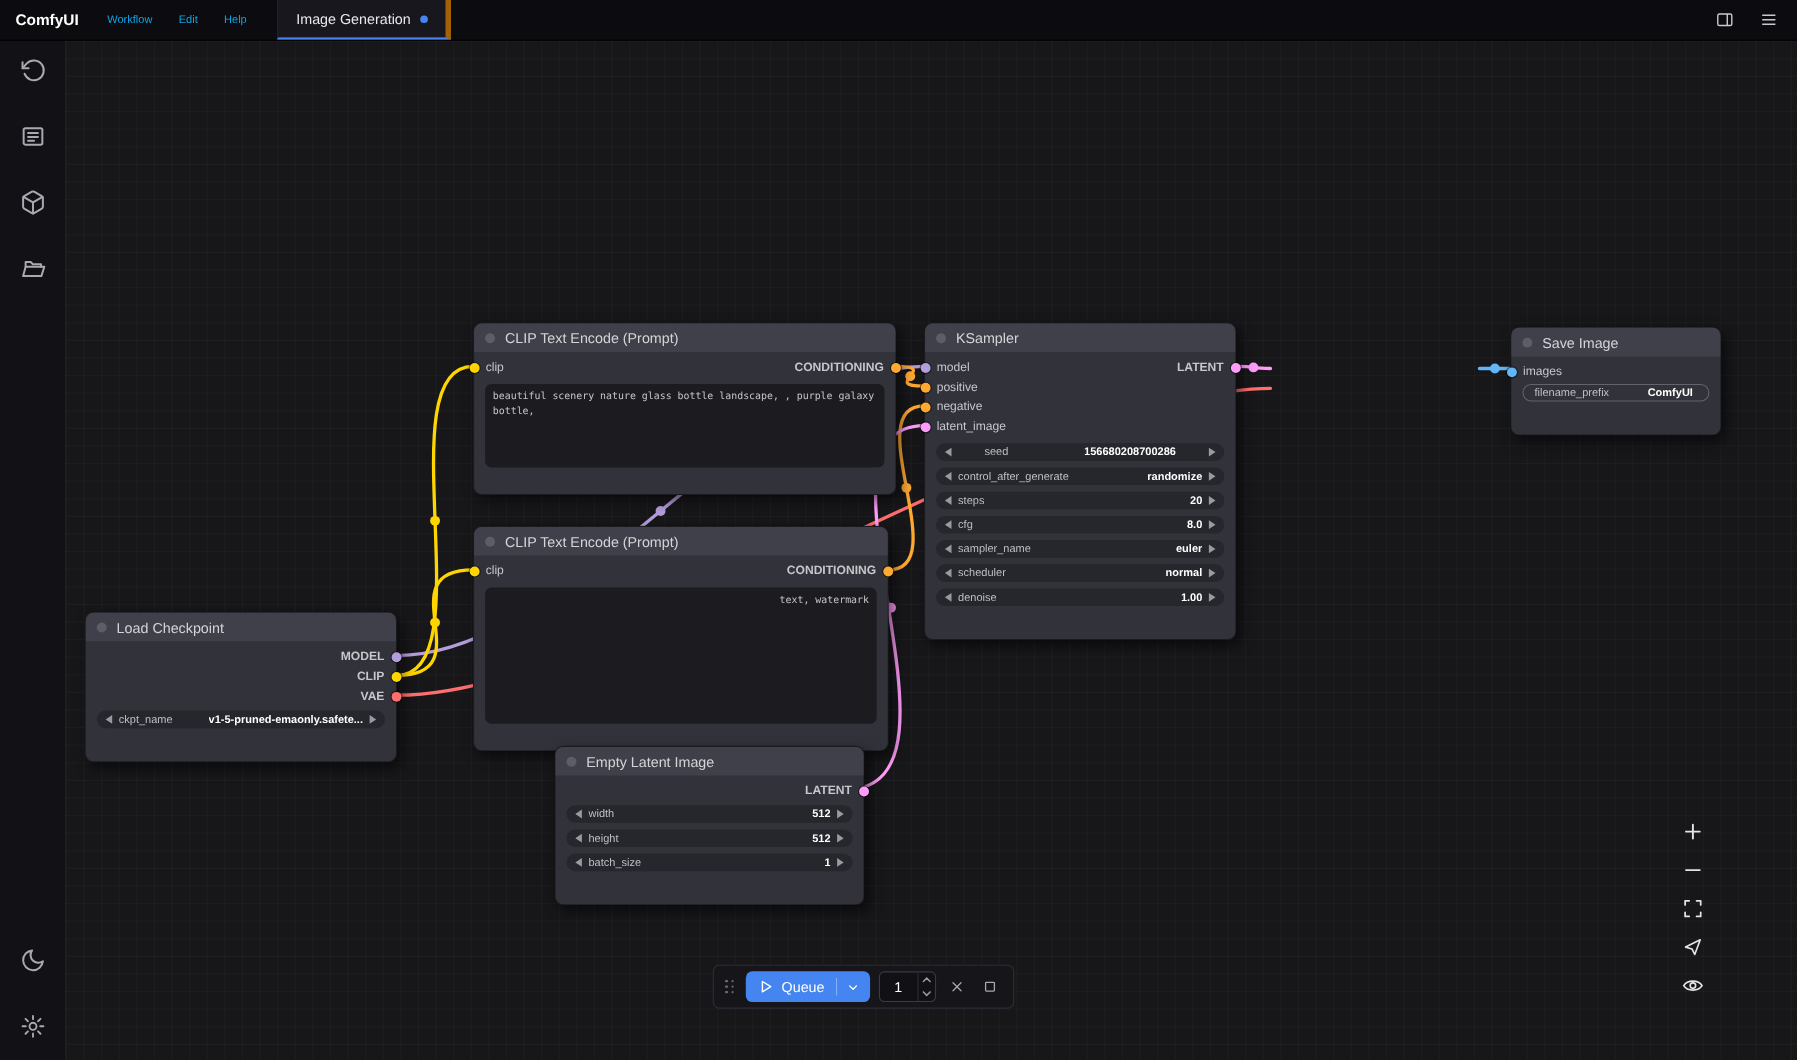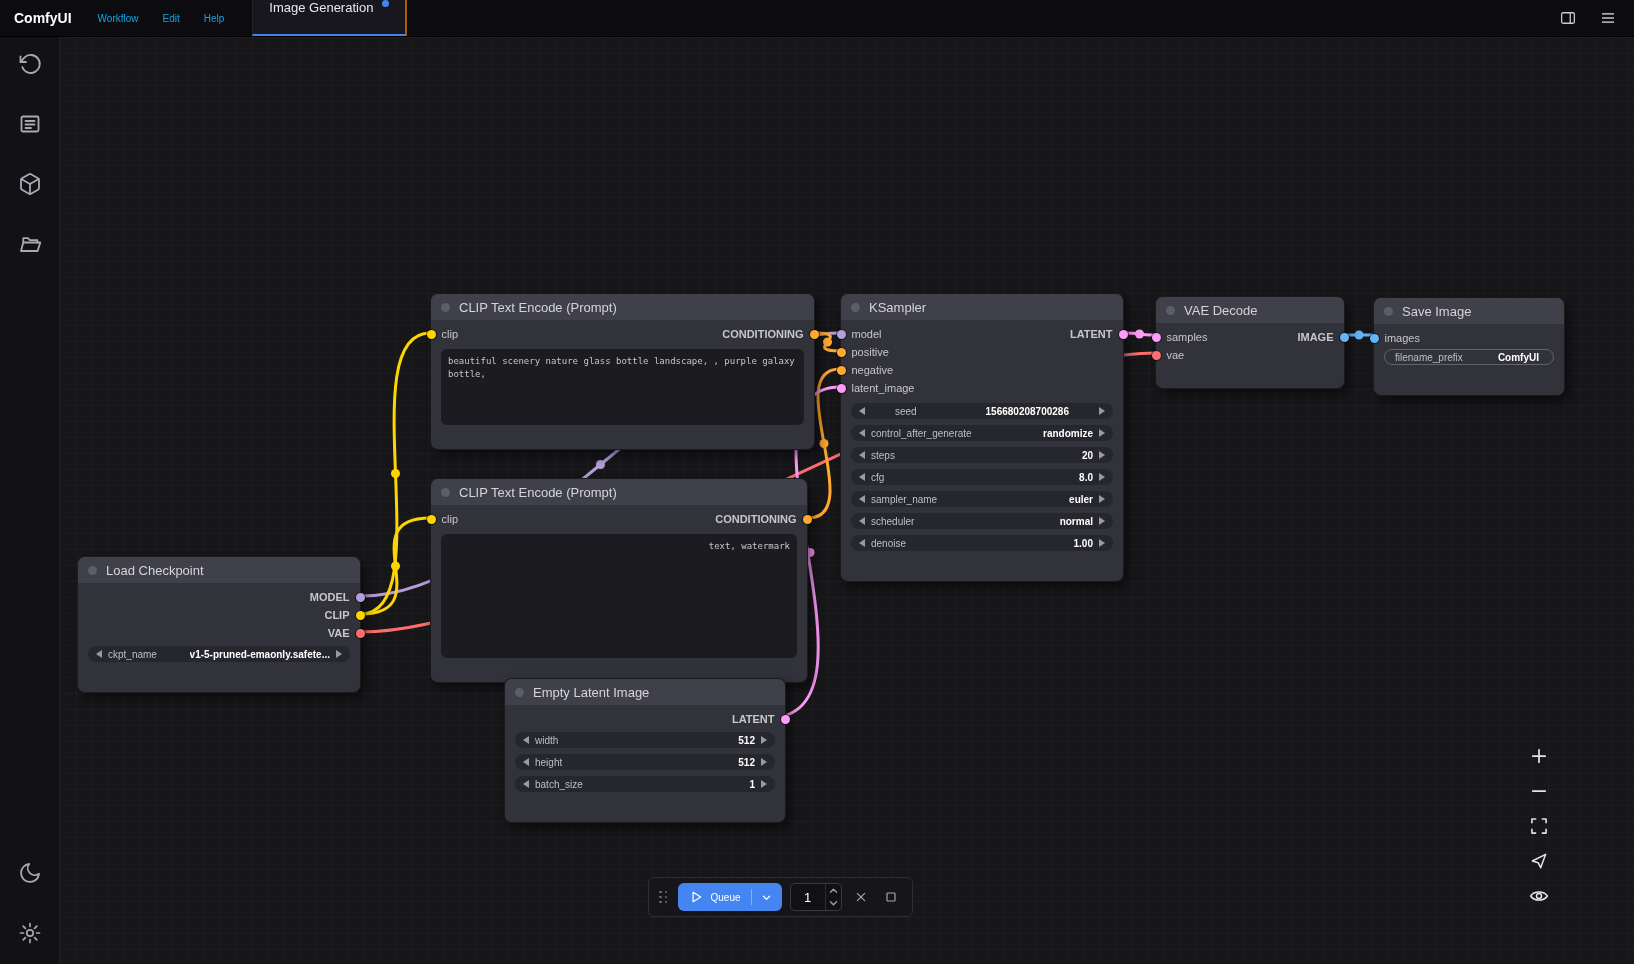--- a/index.html
+++ b/index.html
@@ -8,22 +8,22 @@
 
   
   .topbar { position:fixed; left:0; top:0; width:1634px; height:37px;
     background:#0c0c10; display:flex; align-items:stretch; z-index:50;
     border-bottom:1px solid #000; }
   .logo { display:flex; align-items:center; padding:0 14px; color:#fff;
     font-weight:bold; font-size:14px; }
   .menu-item { display:flex; align-items:center; padding:0 12px; color:#0ea5e9;
     font-size:10px; cursor:default; }
   .tabs { display:flex; margin-left:16px; }
-  .tab { display:flex; align-items:flex-start; gap:9px; padding:0 16px;
-    background:#17171d; border-left:1px solid #23232a; border-right:2px solid #a16207;
+  .tab { display:flex; align-items:center; gap:9px; padding:0 16px;
+    background:#17171d; border-left:1px solid #23232a; border-right:5px solid #a16207;
     border-bottom:2px solid #4485F2; color:#e8e8ec; font-size:13px; min-width:146px; }
   .tab-dot { width:7px; height:7px; border-radius:50%; }
   .topbar-right { margin-left:auto; display:flex; align-items:center; gap:20px;
     padding-right:16px; }
   .tb-icon { width:20px; height:20px; color:#c9c9ce; display:flex;
     align-items:center; justify-content:center; }
 
   
   .sidebar { position:fixed; left:0; top:37px; width:60px; height:927px;
     background:#111116; display:flex; flex-direction:column; align-items:center;
@@ -84,21 +84,21 @@
   
   .queue-bar { position:fixed; left:648px; top:877px; height:40px;
     background:#15151a; border:1px solid #2d2d36; border-radius:6px;
     display:flex; align-items:center; padding:0 10px; gap:8px; z-index:60; }
   .grip { display:grid; grid-template-columns:repeat(2,3px); gap:2.5px;
     margin-right:2px; cursor:grab; }
   .grip i { width:2.5px; height:2.5px; border-radius:50%; background:#6a6a74; }
   .queue-btn { height:28px; border:none; border-radius:6px; color:#fff;
     display:flex; align-items:center; padding:0 8px 0 10px; gap:7px;
     font-size:13px; cursor:pointer; }
-  .queue-btn .qlabel { font-size:10px; color:#fff; }
+  .queue-btn .qlabel { font-size:13px; color:#fff; }
   .qdivider { width:1px; height:16px; background:rgba(255,255,255,.35);
     margin-left:3px; }
   .spin { height:28px; width:52px; background:#101015; border:1px solid #3a3a44;
     border-radius:5px; display:flex; align-items:stretch; overflow:hidden; }
   .spin .num { flex:1; display:flex; align-items:center; justify-content:center;
     color:#fff; font-size:13px; }
   .spin .steps { width:16px; display:flex; flex-direction:column;
     border-left:1px solid #2c2c34; }
   .spin .steps span { flex:1; display:flex; align-items:center;
     justify-content:center; color:#9a9aa2; cursor:pointer; }
@@ -402,44 +402,20 @@
       </div>
       <div class="widget">
         <i class="tri-l"></i>
         <span class="wname">denoise</span>
         <span class="wval">1.00</span>
         <i class="tri-r"></i>
       </div>
     </div>
   </div>
 
-  <div class="node" style="left:1095px; top:259px; width:190px;">
-    <div class="node-header">
-      <span class="hdot"></span>
-      <span class="node-title">VAE Decode</span>
-    </div>
-    <div class="node-body">
-      <div class="prow">
-        <span class="pin in">
-          <i class="dot" style="background: rgb(255, 156, 249);"></i>
-          <span class="plabel">samples</span>
-        </span>
-        <span class="pin out">
-          <span class="plabel strong">IMAGE</span>
-          <i class="dot" style="background: rgb(100, 181, 246);"></i>
-        </span>
-      </div>
-      <div class="prow">
-        <span class="pin in">
-          <i class="dot" style="background: rgb(255, 110, 110);"></i>
-          <span class="plabel">vae</span>
-        </span>
-      </div>
-    </div>
-  </div>
 
   <div class="node" style="left:1313px; top:260px; width:192px;">
     <div class="node-header">
       <span class="hdot"></span>
       <span class="node-title">Save Image</span>
     </div>
     <div class="node-body">
       <div class="prow">
         <span class="pin in">
           <i class="dot" style="background: rgb(100, 181, 246);"></i>

